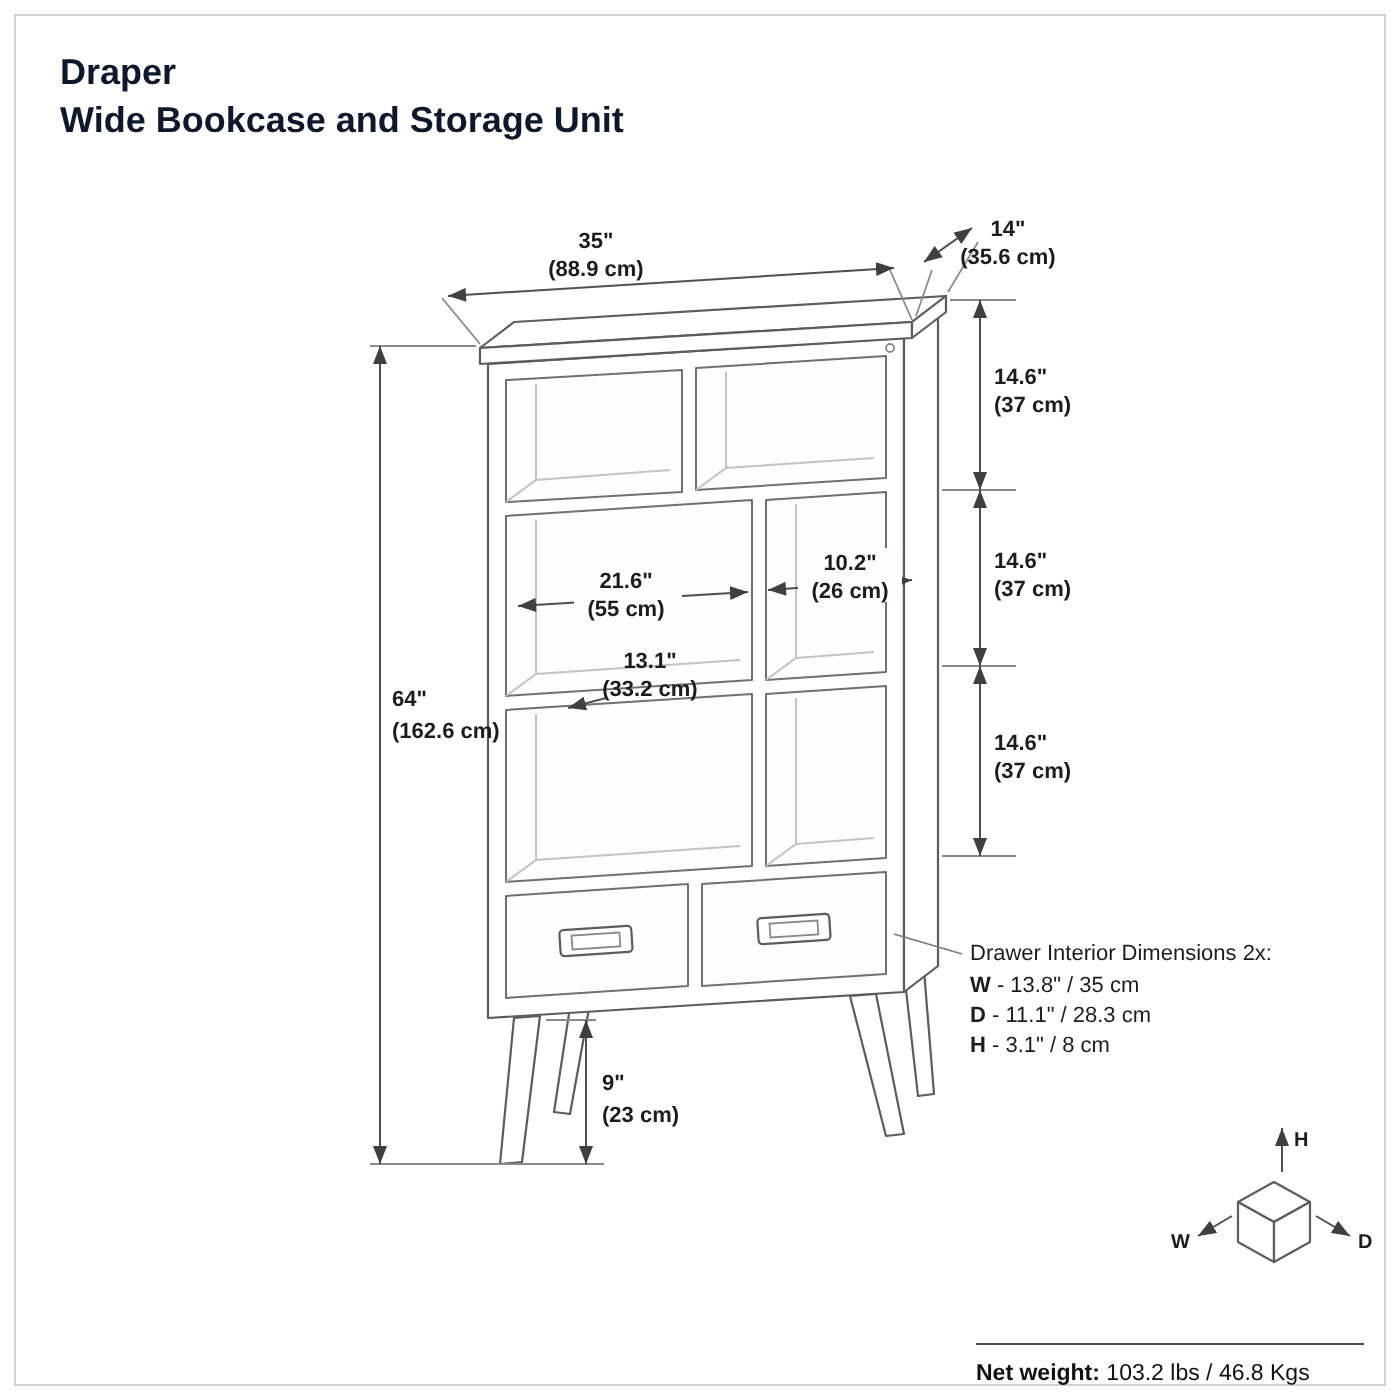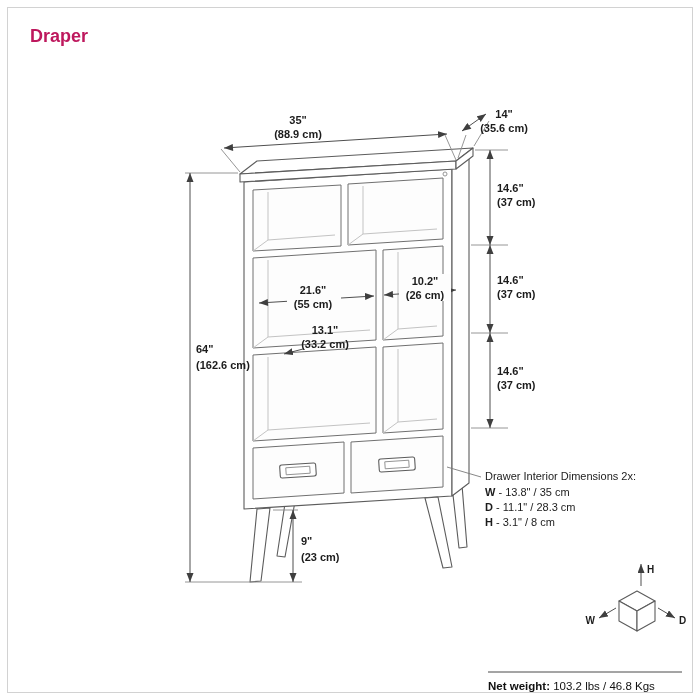--- a/index.html
+++ b/index.html
@@ -1,19 +1,19 @@
 <!DOCTYPE html>
 <html><head>
 <meta charset="utf-8">
 <style>
   html,body{margin:0;padding:0;background:#fff;}
   .page{position:relative;width:700px;height:700px;background:#fff;overflow:hidden;
         font-family:"Liberation Sans",sans-serif;}
   .frame{position:absolute;left:7px;top:7px;right:7px;bottom:7px;border:1px solid #d2d2d2;pointer-events:none;}
-  .title{position:absolute;left:30px;top:24px;font-size:18px;font-weight:700;color:#be185d;line-height:24px;}
+  .title{position:absolute;left:30px;top:24px;font-size:18px;font-weight:700;color:#0f172a;line-height:24px;}
   svg{position:absolute;left:0;top:0;}
   .fillw{fill:#ffffff;stroke:#5c5c5c;stroke-width:1.1;stroke-linejoin:round;}
   .open{fill:#fdfdfd;stroke:#707070;stroke-width:1;stroke-linejoin:round;}
   .cue{stroke:#c3c3c3;stroke-width:1;fill:none;}
   .dim{stroke:#4f4f4f;stroke-width:1;fill:none;}
   .ext{stroke:#8a8a8a;stroke-width:0.9;fill:none;}
   .ldr{stroke:#7a7a7a;stroke-width:0.9;fill:none;}
   text{font-family:"Liberation Sans",sans-serif;}
   .dim-t{font-size:11px;font-weight:700;fill:#1c1c1c;}
   .note-t{font-size:11px;fill:#1c1c1c;}
@@ -23,20 +23,21 @@
   .foot-b{font-weight:700;}
 </style>
 </head>
 <body>
 
 <div class="page">
   <div class="frame"></div>
 
   <div class="title">
     <div>Draper</div>
+    <div>Wide Bookcase and Storage Unit</div>
   </div>
 
   <svg width="700" height="700" viewBox="0 0 700 700">
     <defs>
       <marker id="arrE" markerWidth="10" markerHeight="8" refX="9" refY="3.5" orient="auto" markerUnits="userSpaceOnUse">
         <path d="M0,0 L9,3.5 L0,7 Z" fill="#3f3f3f"></path>
       </marker>
       <marker id="arrS" markerWidth="10" markerHeight="8" refX="0" refY="3.5" orient="auto" markerUnits="userSpaceOnUse">
         <path d="M9,0 L0,3.5 L9,7 Z" fill="#3f3f3f"></path>
       </marker>

